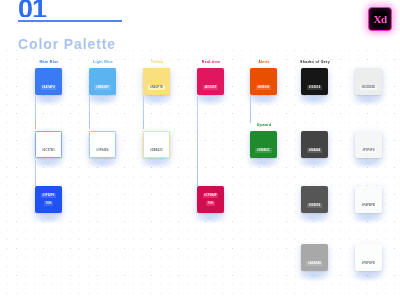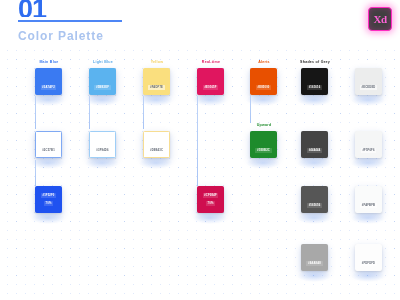--- a/index.html
+++ b/index.html
@@ -33,30 +33,30 @@
 
   
   #header { position: absolute; left: 18px; top: 2px; width: 360px; }
   #bignum {
     font-size: 27px; font-weight: bold; letter-spacing: -1px;
     color: #2f6df0; line-height: 22px;
     height: 19px; overflow: hidden; margin-top: -4px;
   }
   #rule { width: 104px; height: 1.6px; background: #4d86f5; margin-top: 3px; }
   #subtitle {
-    margin-top: 7px;
-    font-size: 12px; font-weight: bold; letter-spacing: .9px;
+    margin-top: 14px;
+    font-size: 14px; font-weight: bold; letter-spacing: .9px;
     color: #aac4ef;
   }
 
   
   #xd {
     position: absolute; right: 8px; top: 7px;
     width: 24px; height: 24px;
-    background: #404040;
+    background: #000000;
     border: 1.6px solid #ff2bc2;
     border-radius: 4px;
     display: flex; align-items: center; justify-content: center;
     box-shadow: 0 0 7px 2px rgba(255,43,194,.45), inset 0 0 6px rgba(255,43,194,.3);
   }
   #xd span {
     color: #ff61d8; font-size: 11px; font-weight: bold;
     font-family: "Liberation Serif", serif; letter-spacing: -.5px;
   }
   .colhead {

